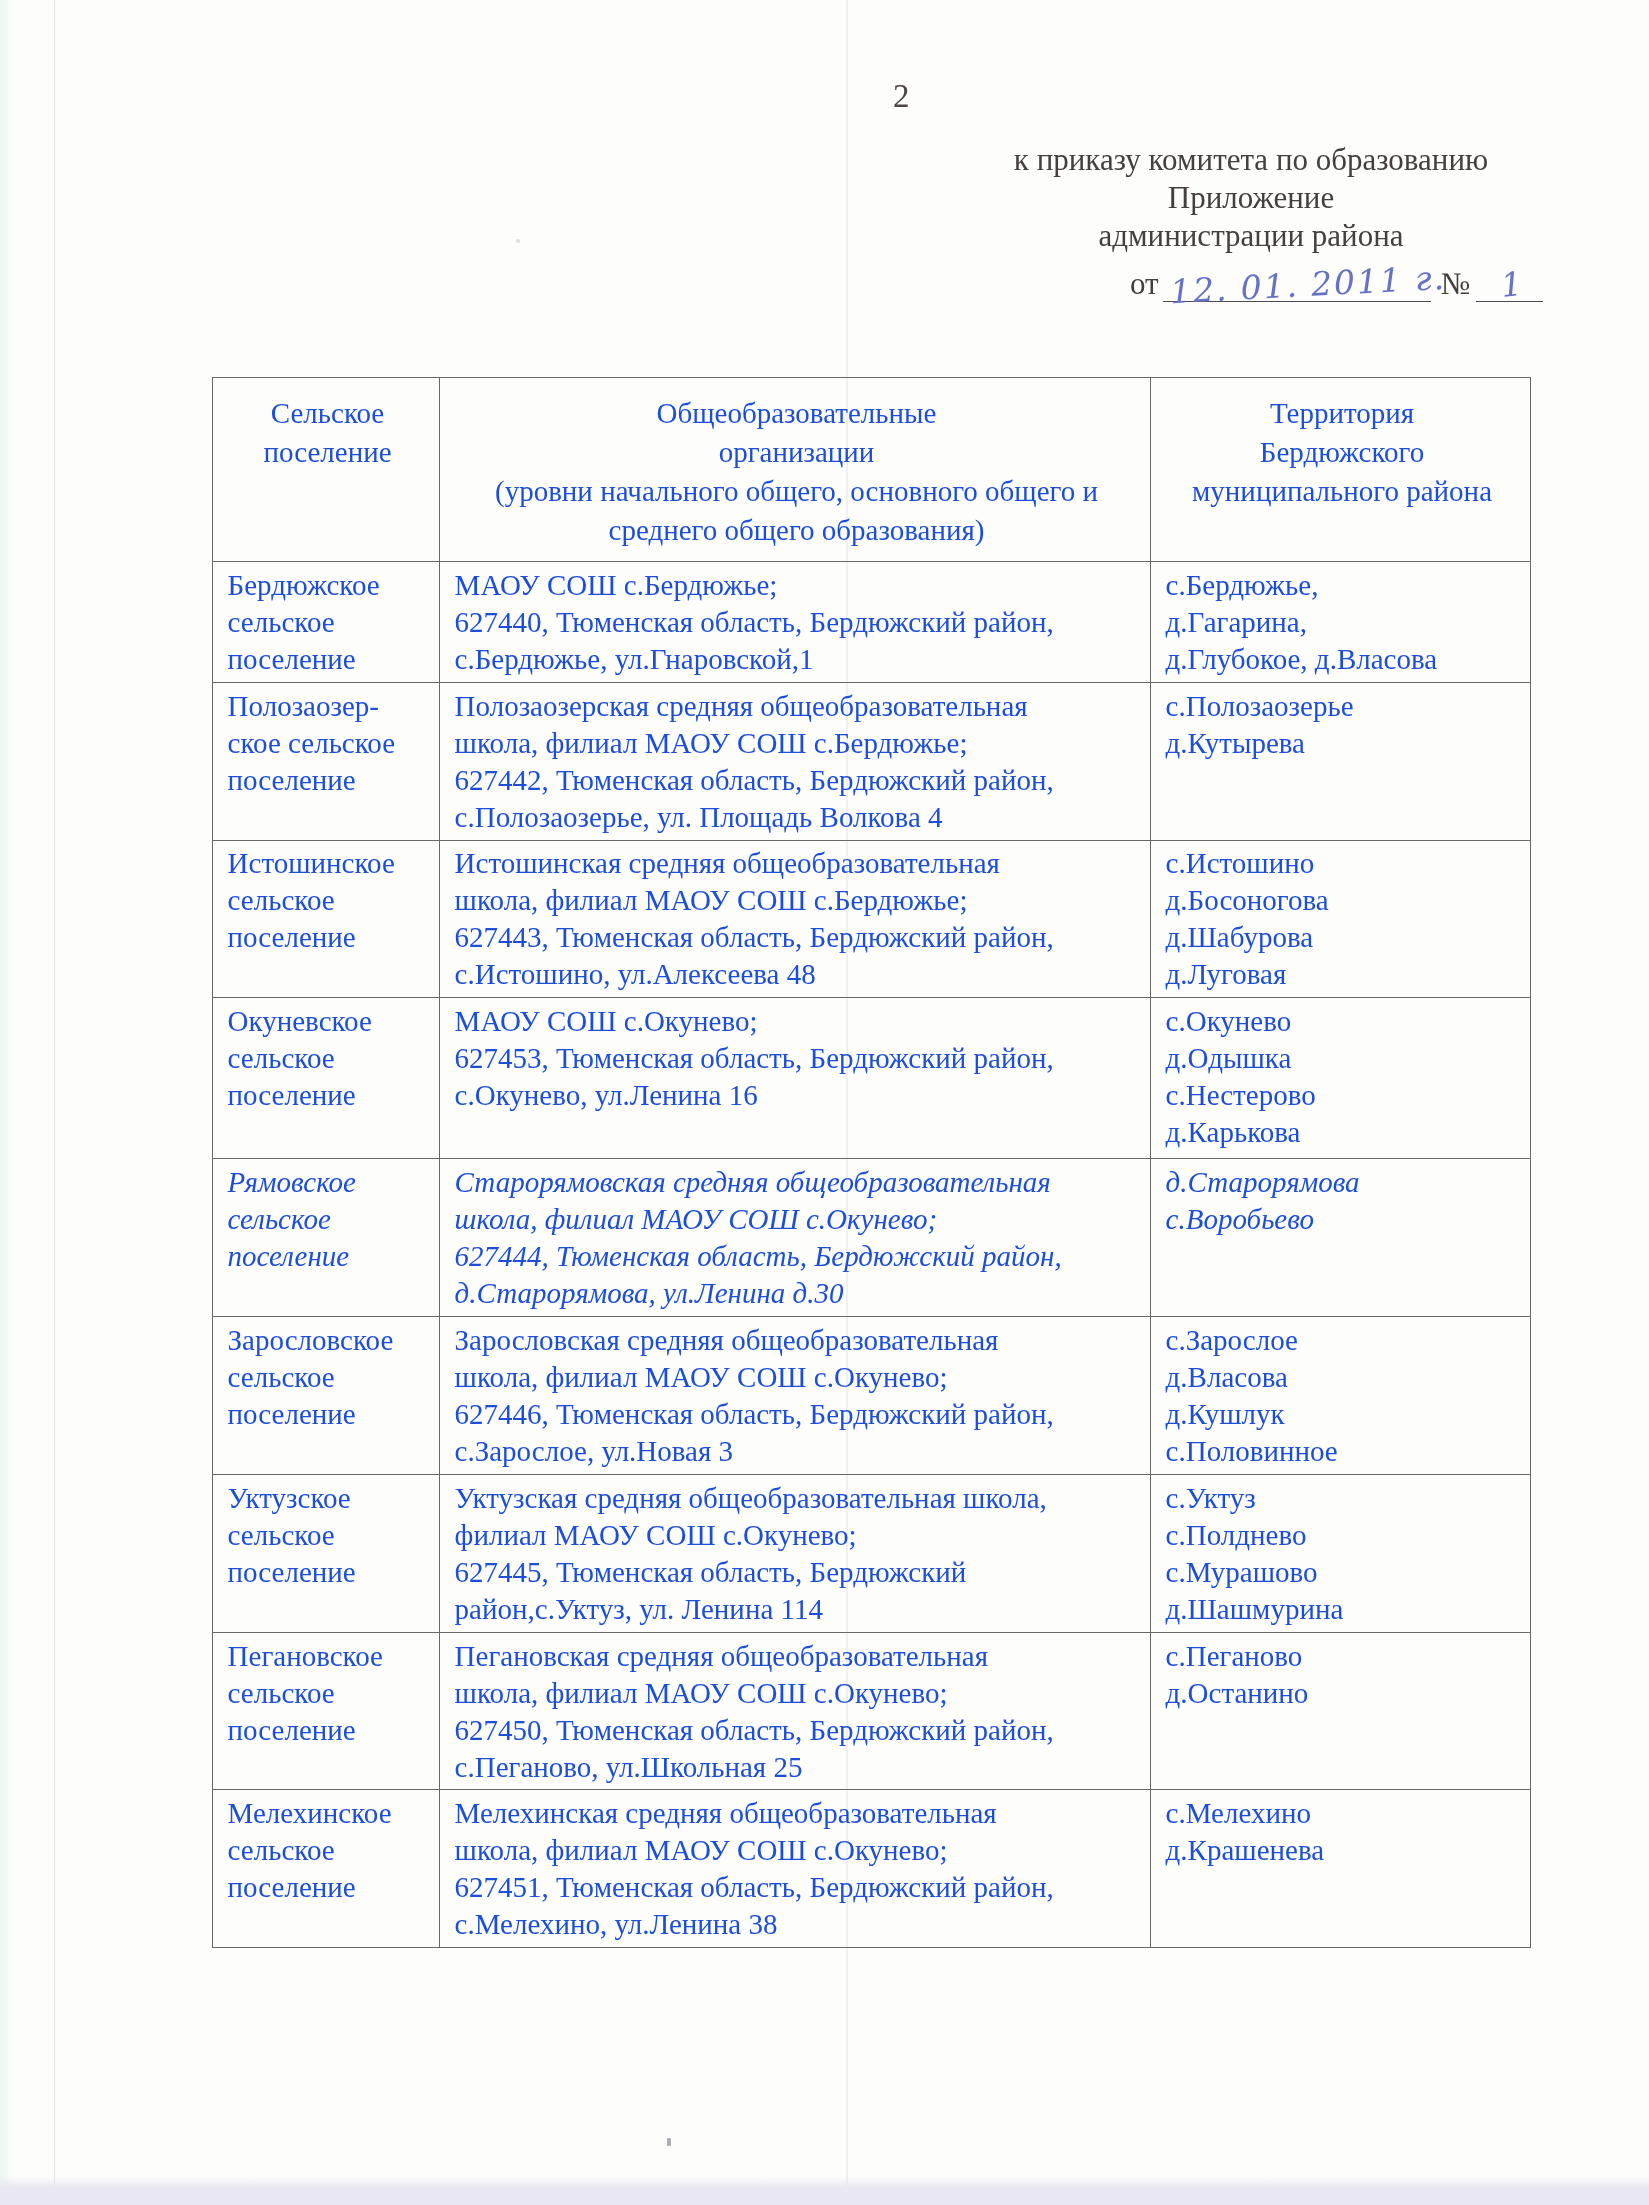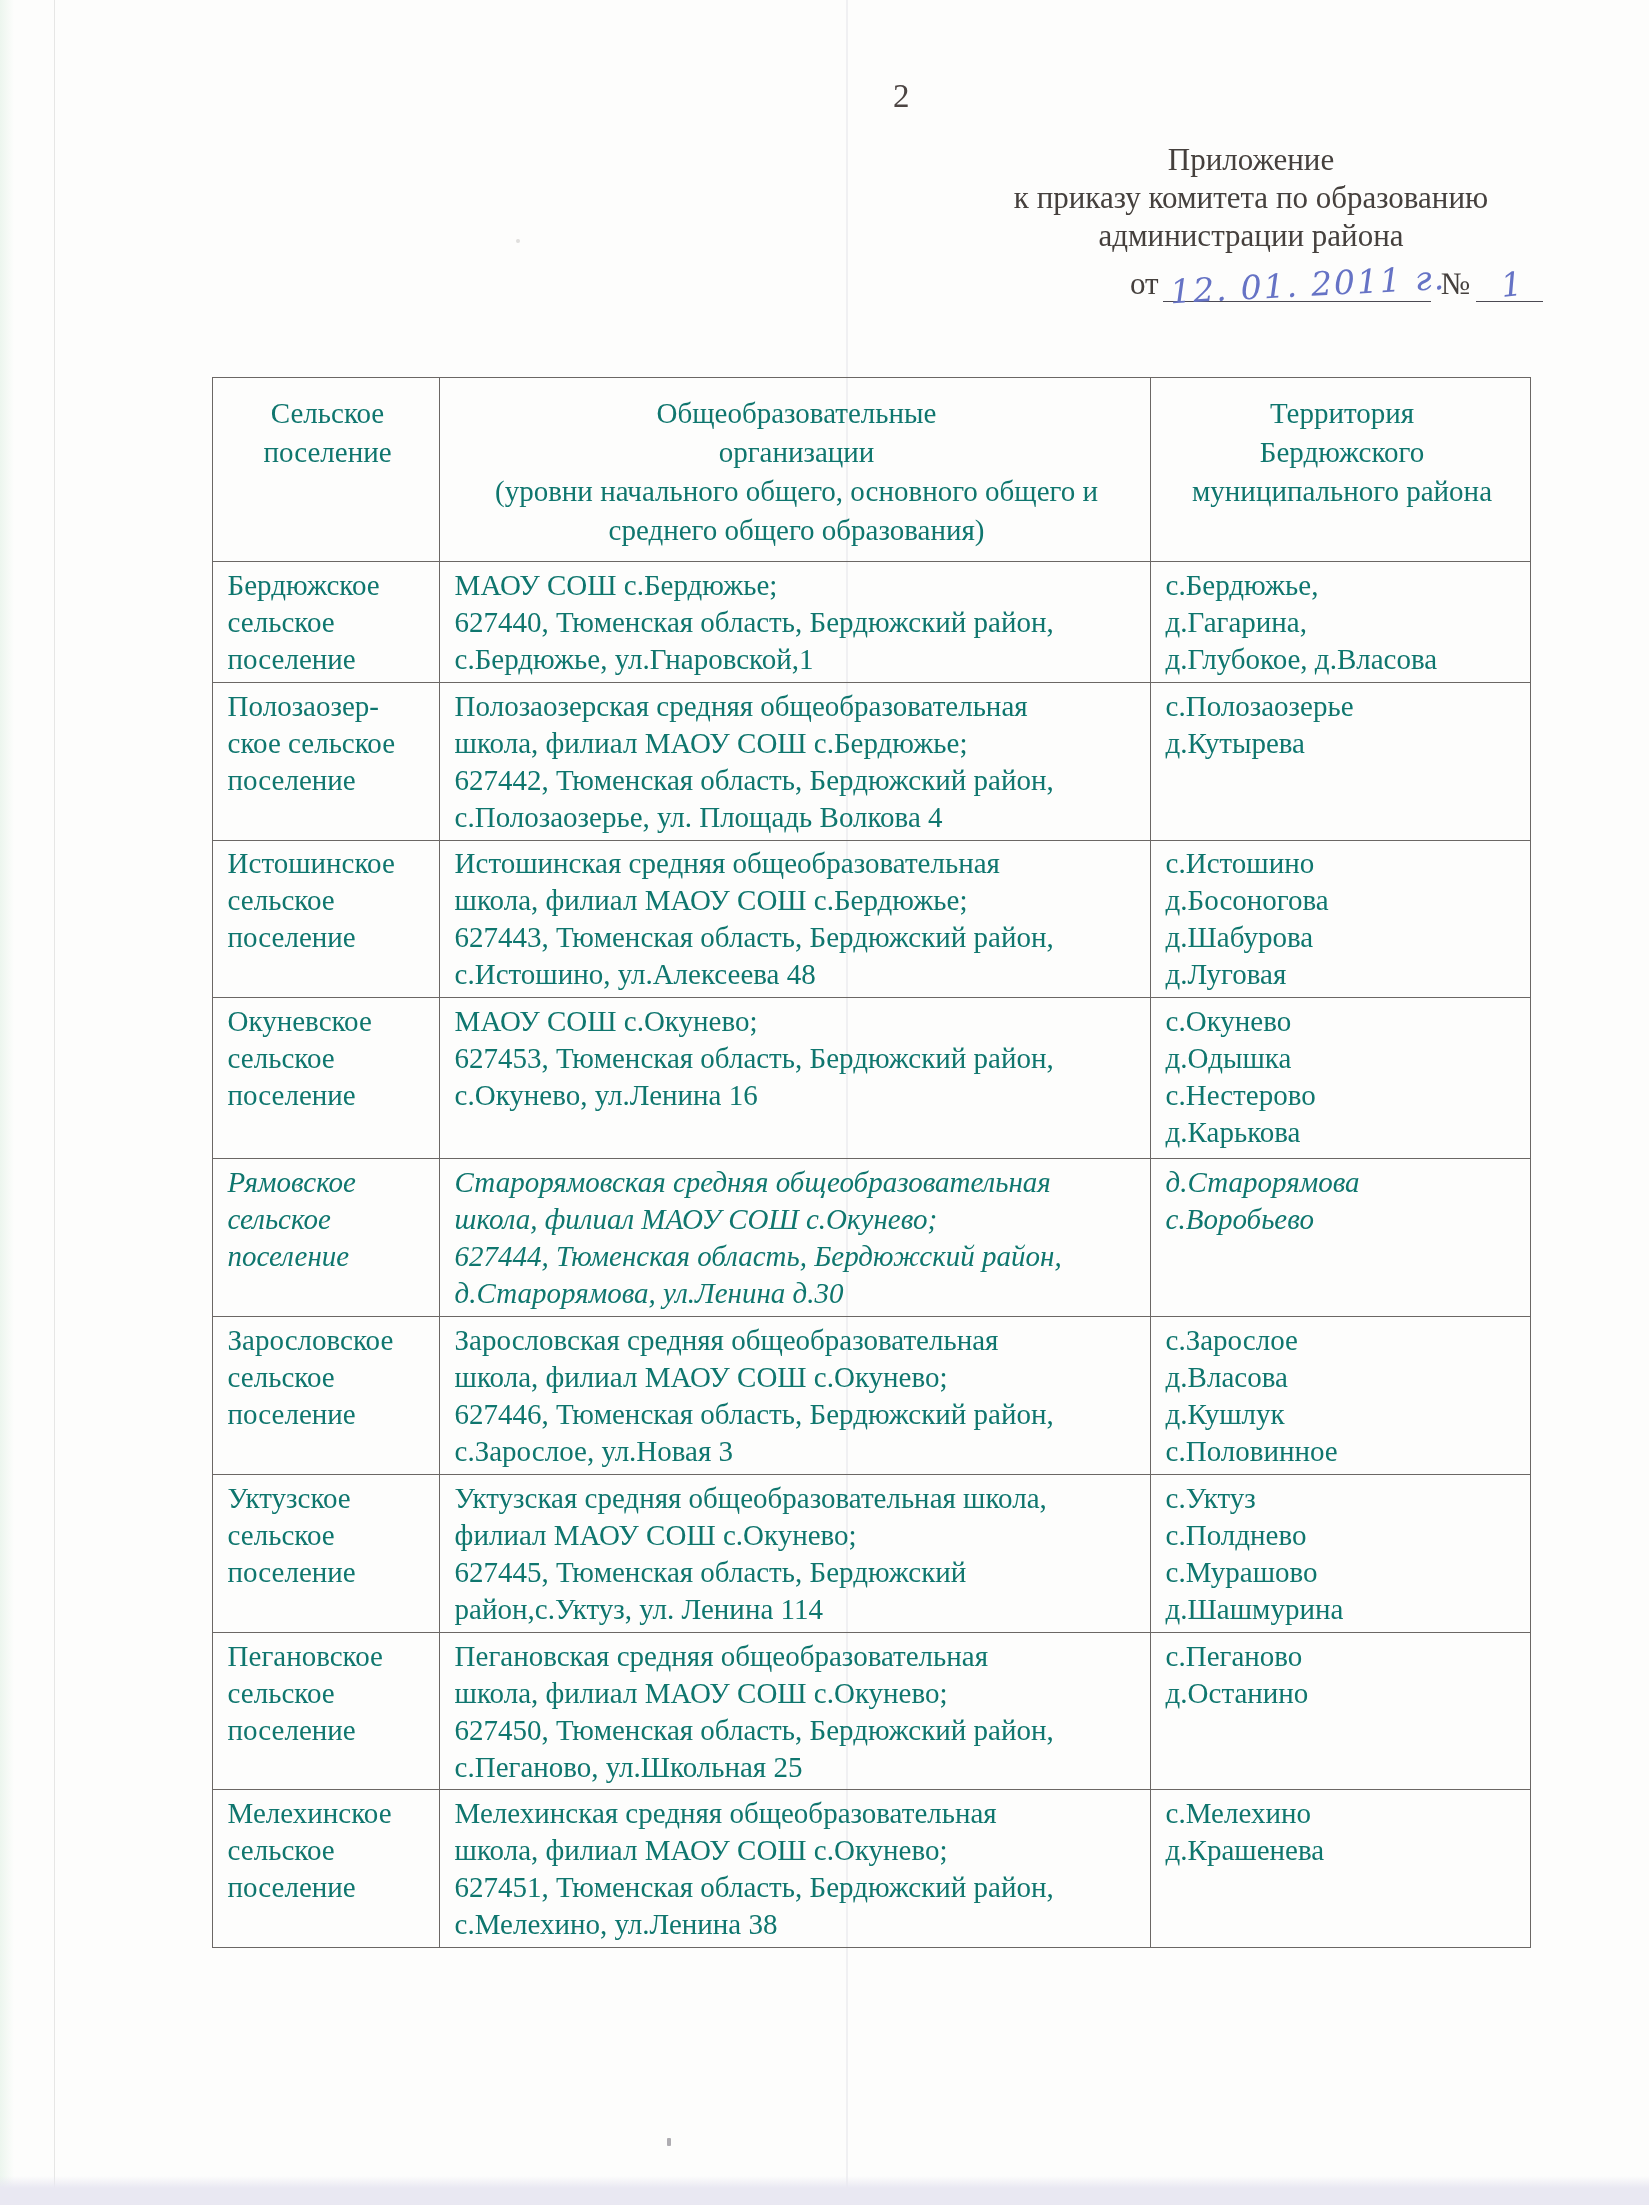--- a/index.html
+++ b/index.html
@@ -51,21 +51,21 @@
     border-collapse:collapse;table-layout:fixed;
   }
   #appendix-table col.c1{width:227px;}
   #appendix-table col.c2{width:711px;}
   #appendix-table col.c3{width:380px;}
   #appendix-table th,#appendix-table td{
     border:1.9px solid #6b6764;
     font-size:29px;line-height:37px;font-weight:normal;
     vertical-align:top;text-align:left;
     padding:4.9px 11.6px 3.9px 14.6px;
-    color:#0f766e;
+    color:#1d4ed8;
   }
   #appendix-table th{
     text-align:center;line-height:39px;padding-top:15.5px;
   }
   #appendix-table thead tr{height:184px;}
   #appendix-table tbody tr:nth-child(1){height:109px;}
   #appendix-table tbody tr:nth-child(2){height:157px;}
   #appendix-table tbody tr:nth-child(3){height:146px;}
   #appendix-table tbody tr:nth-child(4){height:161px;}
   #appendix-table tbody tr:nth-child(5){height:146px;font-style:italic;}
@@ -106,22 +106,22 @@
 <div class="left-tint"></div>
 <div class="edge-line"></div>
 <div class="fold-line"></div>
 <div class="bottom-strip"></div>
 <div class="speck-1"></div>
 <div class="speck-2"></div>
 
 <div class="page-number">2</div>
 
 <div class="doc-header">
+  <div>к приказу комитета по образованию</div>
   <div>Приложение</div>
-  <div>к приказу комитета по образованию</div>
   <div>администрации района</div>
   <div class="order-line">
     <span>от</span>
     <span class="underline-date">
       <span class="handwriting hand-date">12. 01. 2011 г.</span>
     </span>
     <span class="num-label">№</span>
     <span class="underline-num">
       <span class="handwriting hand-num">1</span>
     </span>

